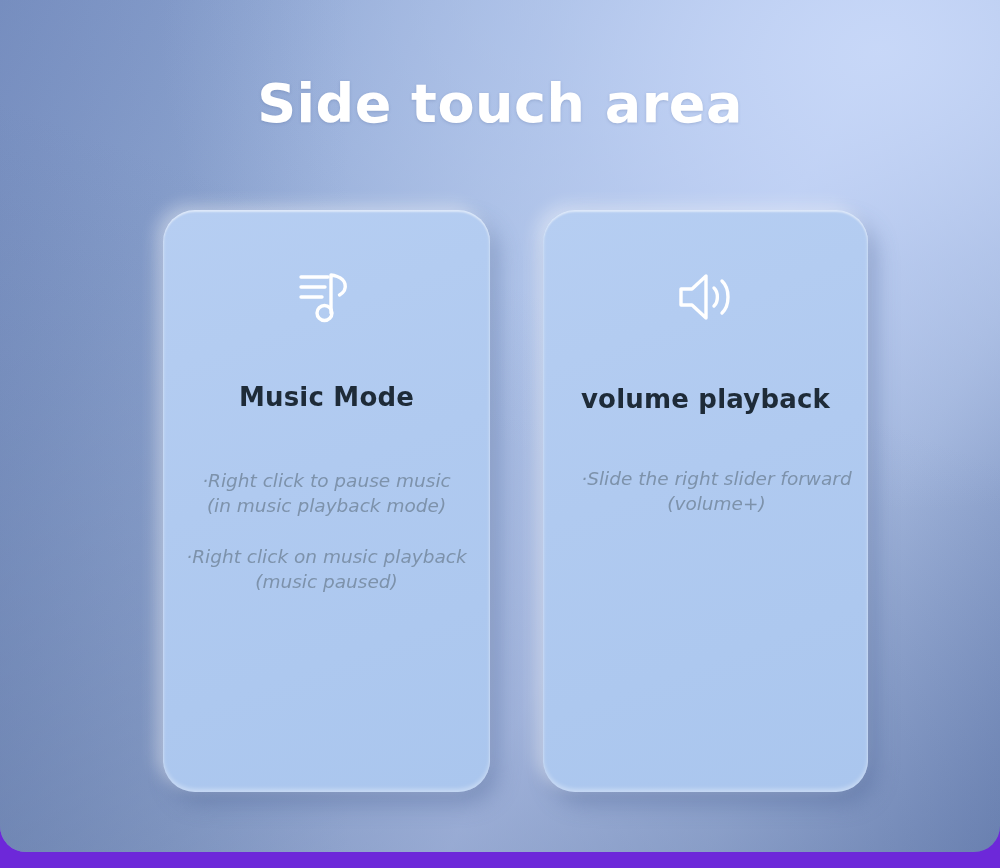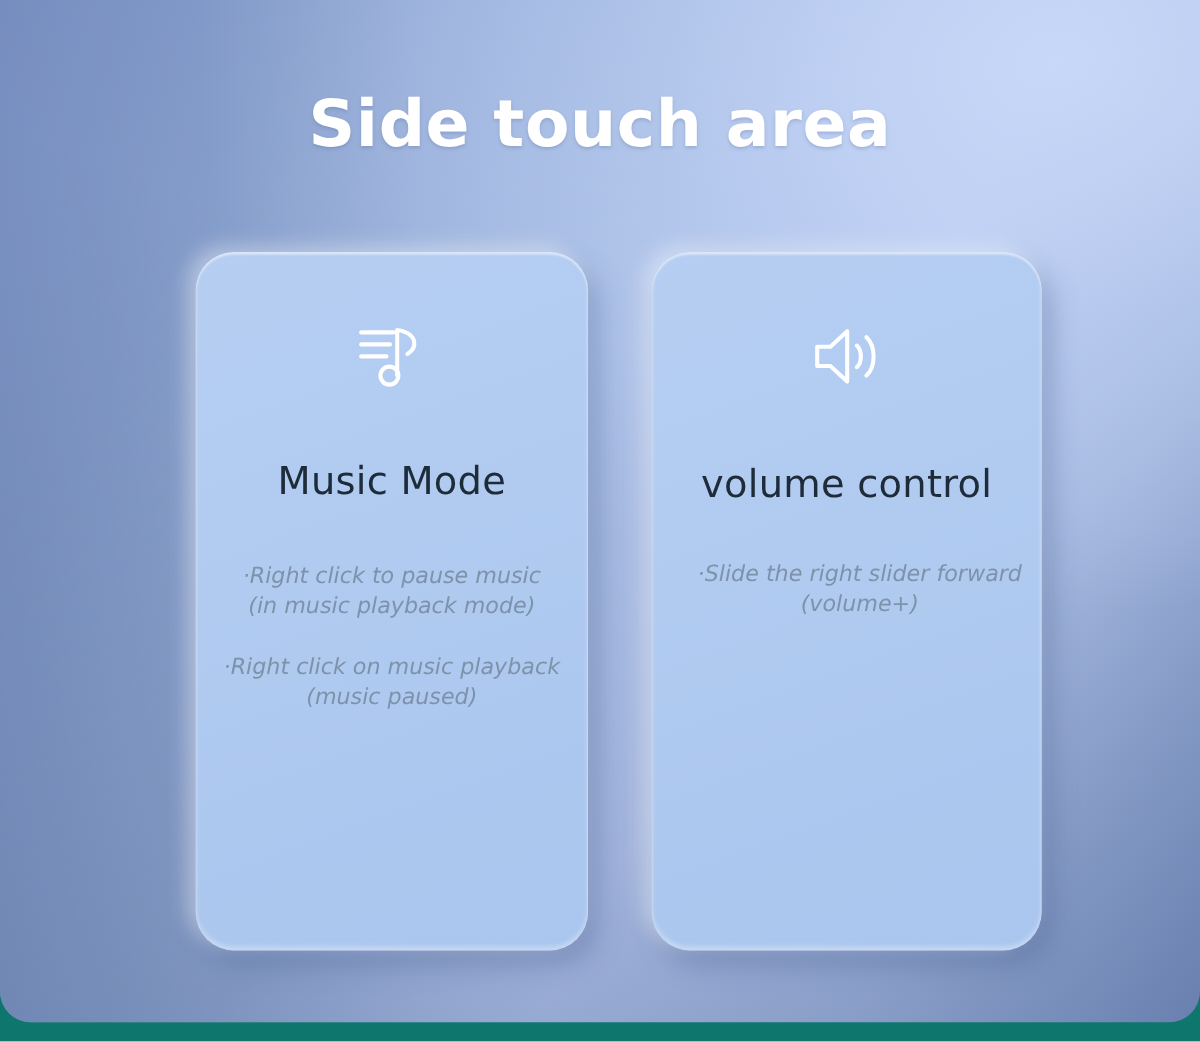--- a/index.html
+++ b/index.html
@@ -12,21 +12,21 @@
     height: 868px;
     overflow: hidden;
     font-family: "DejaVu Sans", "Liberation Sans", sans-serif;
   }
 
   #stage {
     position: relative;
     width: 1000px;
     height: 868px;
     overflow: hidden;
-    background: #0f766e;
+    background: #6d28d9;
   }
 
   
   .panel {
     position: absolute;
     left: 0;
     top: 0;
     width: 1000px;
     height: 852px;
     border-radius: 0 0 26px 26px;
@@ -95,22 +95,22 @@
     justify-content: center;
     align-items: center;
     height: 70px;
   }
 
   .card-heading {
     position: absolute;
     left: 0;
     width: 100%;
     text-align: center;
-    font-size: 32px;
-    font-weight: normal;
+    font-size: 26px;
+    font-weight: bold;
     color: #1e2b38;
     letter-spacing: 0.2px;
   }
   .card.left  .card-heading { top: 172px; }
   .card.right .card-heading { top: 174px; }
 
   .card-body {
     position: absolute;
     left: 0;
     width: 100%;
@@ -168,21 +168,21 @@
 
     <div class="card right">
       <div class="card-icon">
         <svg class="icon-svg" width="60" height="58" viewBox="0 0 60 58" fill="none" xmlns="http://www.w3.org/2000/svg" aria-hidden="true">
           <path d="M5 21 H16 L30 8 V50 L16 37 H5 Z" stroke="#ffffff" stroke-width="3.4" stroke-linejoin="round" stroke-linecap="round" fill="none"></path>
           <path d="M38 20 C42.5 24 42.5 34 38 38" stroke="#ffffff" stroke-width="3.4" stroke-linecap="round" fill="none"></path>
           <path d="M46 13 C54 20.5 54 37.5 46 45" stroke="#ffffff" stroke-width="3.4" stroke-linecap="round" fill="none"></path>
         </svg>
       </div>
 
-      <div class="card-heading">volume control</div>
+      <div class="card-heading">volume playback</div>
 
       <div class="card-body">
         <p class="bullet-block">·Slide the right slider forward
 (volume+)</p>
       </div>
     </div>
 
   </div>
 </div>
 

